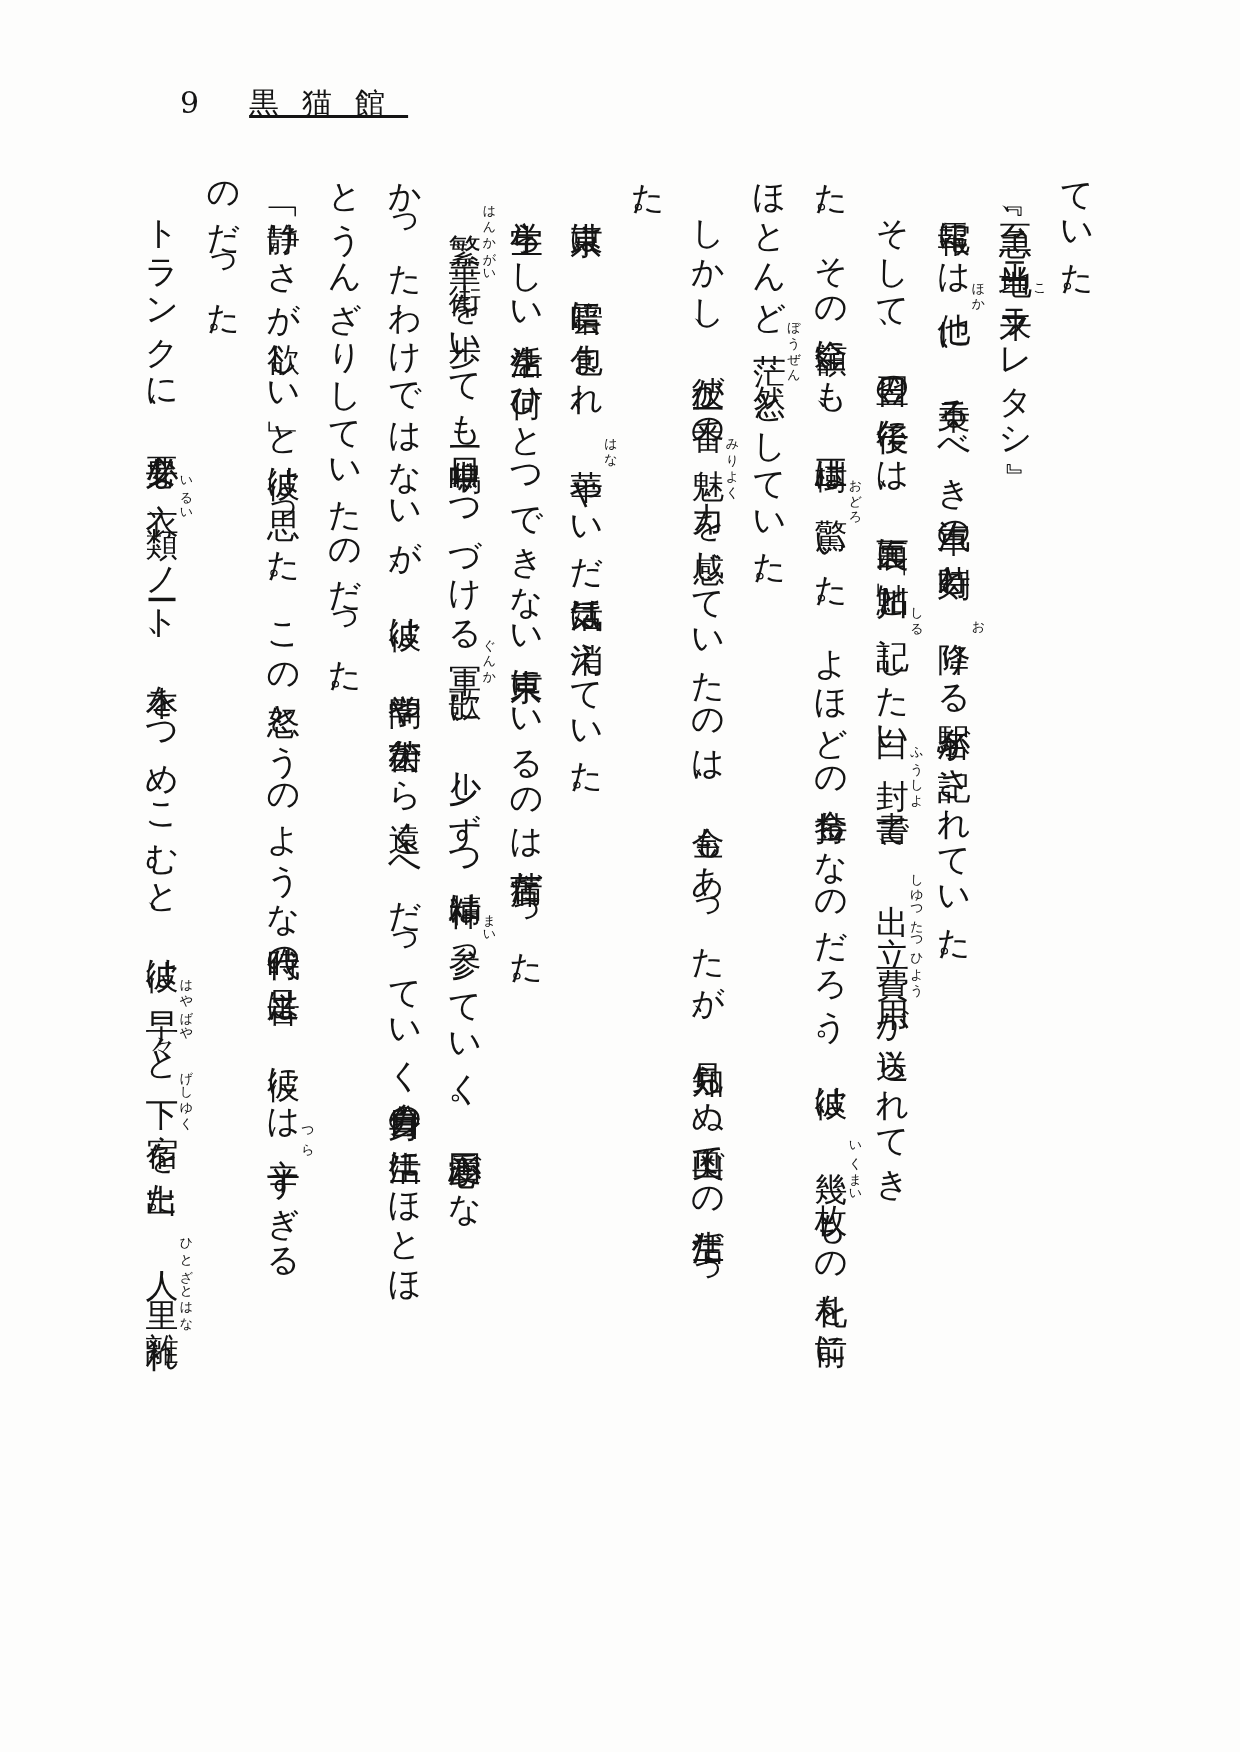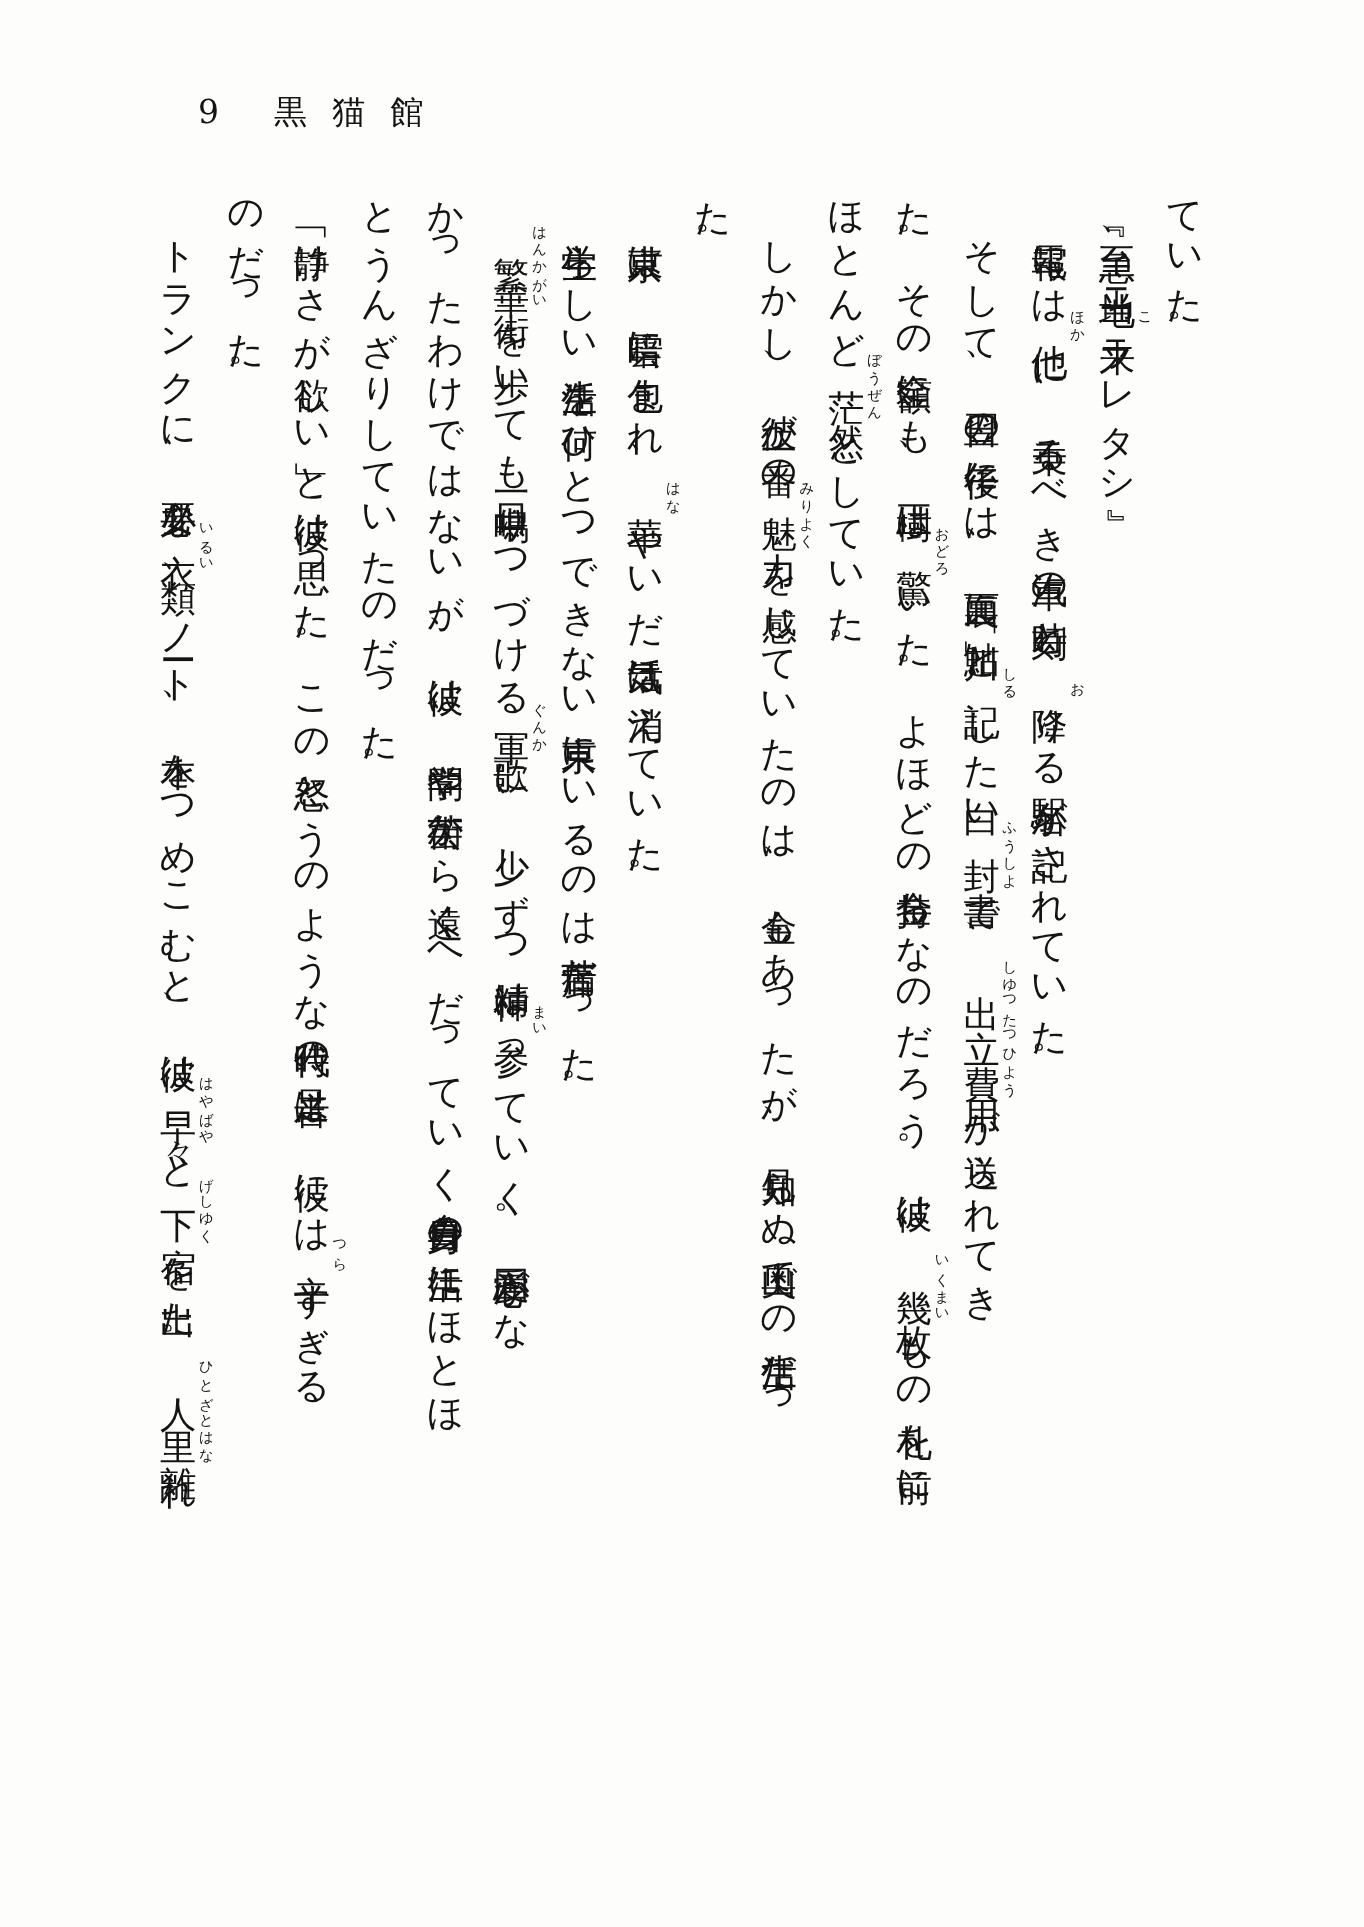--- a/index.html
+++ b/index.html
@@ -25,20 +25,21 @@
     align-items: baseline;
     font-size: 30px;
     line-height: 1.1;
   }
   .page-number {
     margin-right: 50px;
     letter-spacing: 0;
   }
   .book-title {
     letter-spacing: 23px;
+    text-decoration: underline;
   }
   
   .body-text {
     position: absolute;
     top: 160px;
     right: 133px;
     height: 1520px;
     writing-mode: vertical-rl;
     -webkit-writing-mode: vertical-rl;
     text-orientation: upright;

